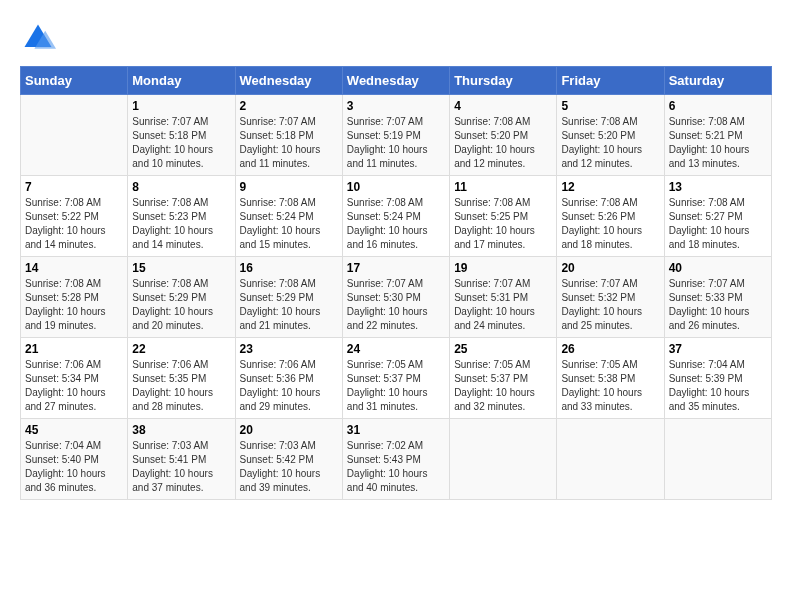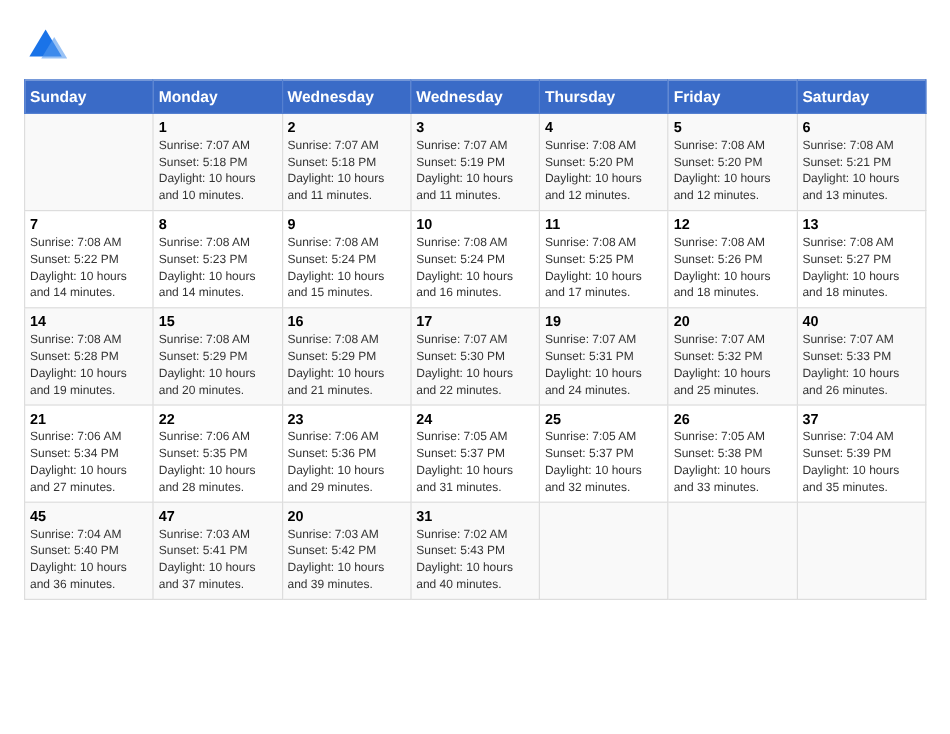--- a/index.html
+++ b/index.html
@@ -236,21 +236,21 @@
           <div class="day-number">37</div>
           <div class="day-info">Sunrise: 7:04 AM<br>Sunset: 5:39 PM<br>Daylight: 10 hours and 35 minutes.</div>
         </td>
       </tr>
       <tr>
         <td>
           <div class="day-number">45</div>
           <div class="day-info">Sunrise: 7:04 AM<br>Sunset: 5:40 PM<br>Daylight: 10 hours and 36 minutes.</div>
         </td>
         <td>
-          <div class="day-number">47</div>
+          <div class="day-number">38</div>
           <div class="day-info">Sunrise: 7:03 AM<br>Sunset: 5:41 PM<br>Daylight: 10 hours and 37 minutes.</div>
         </td>
         <td>
           <div class="day-number">20</div>
           <div class="day-info">Sunrise: 7:03 AM<br>Sunset: 5:42 PM<br>Daylight: 10 hours and 39 minutes.</div>
         </td>
         <td>
           <div class="day-number">31</div>
           <div class="day-info">Sunrise: 7:02 AM<br>Sunset: 5:43 PM<br>Daylight: 10 hours and 40 minutes.</div>
         </td>

